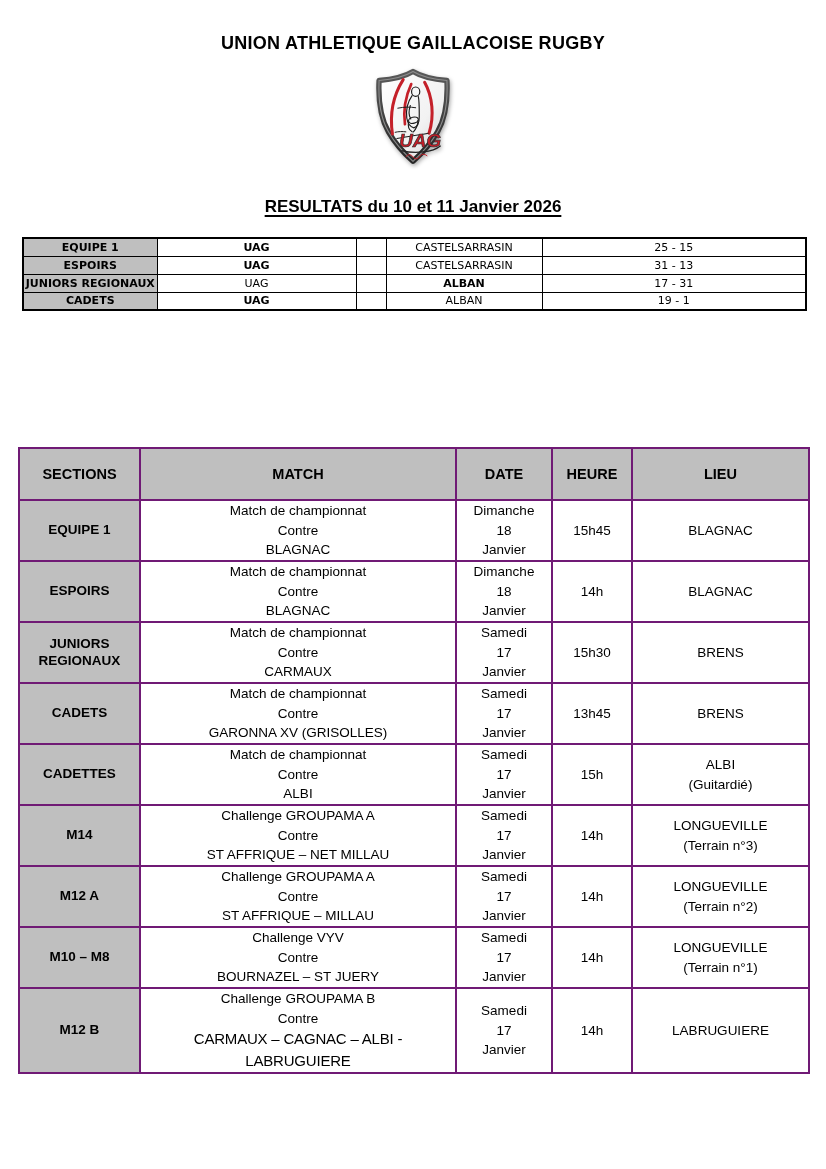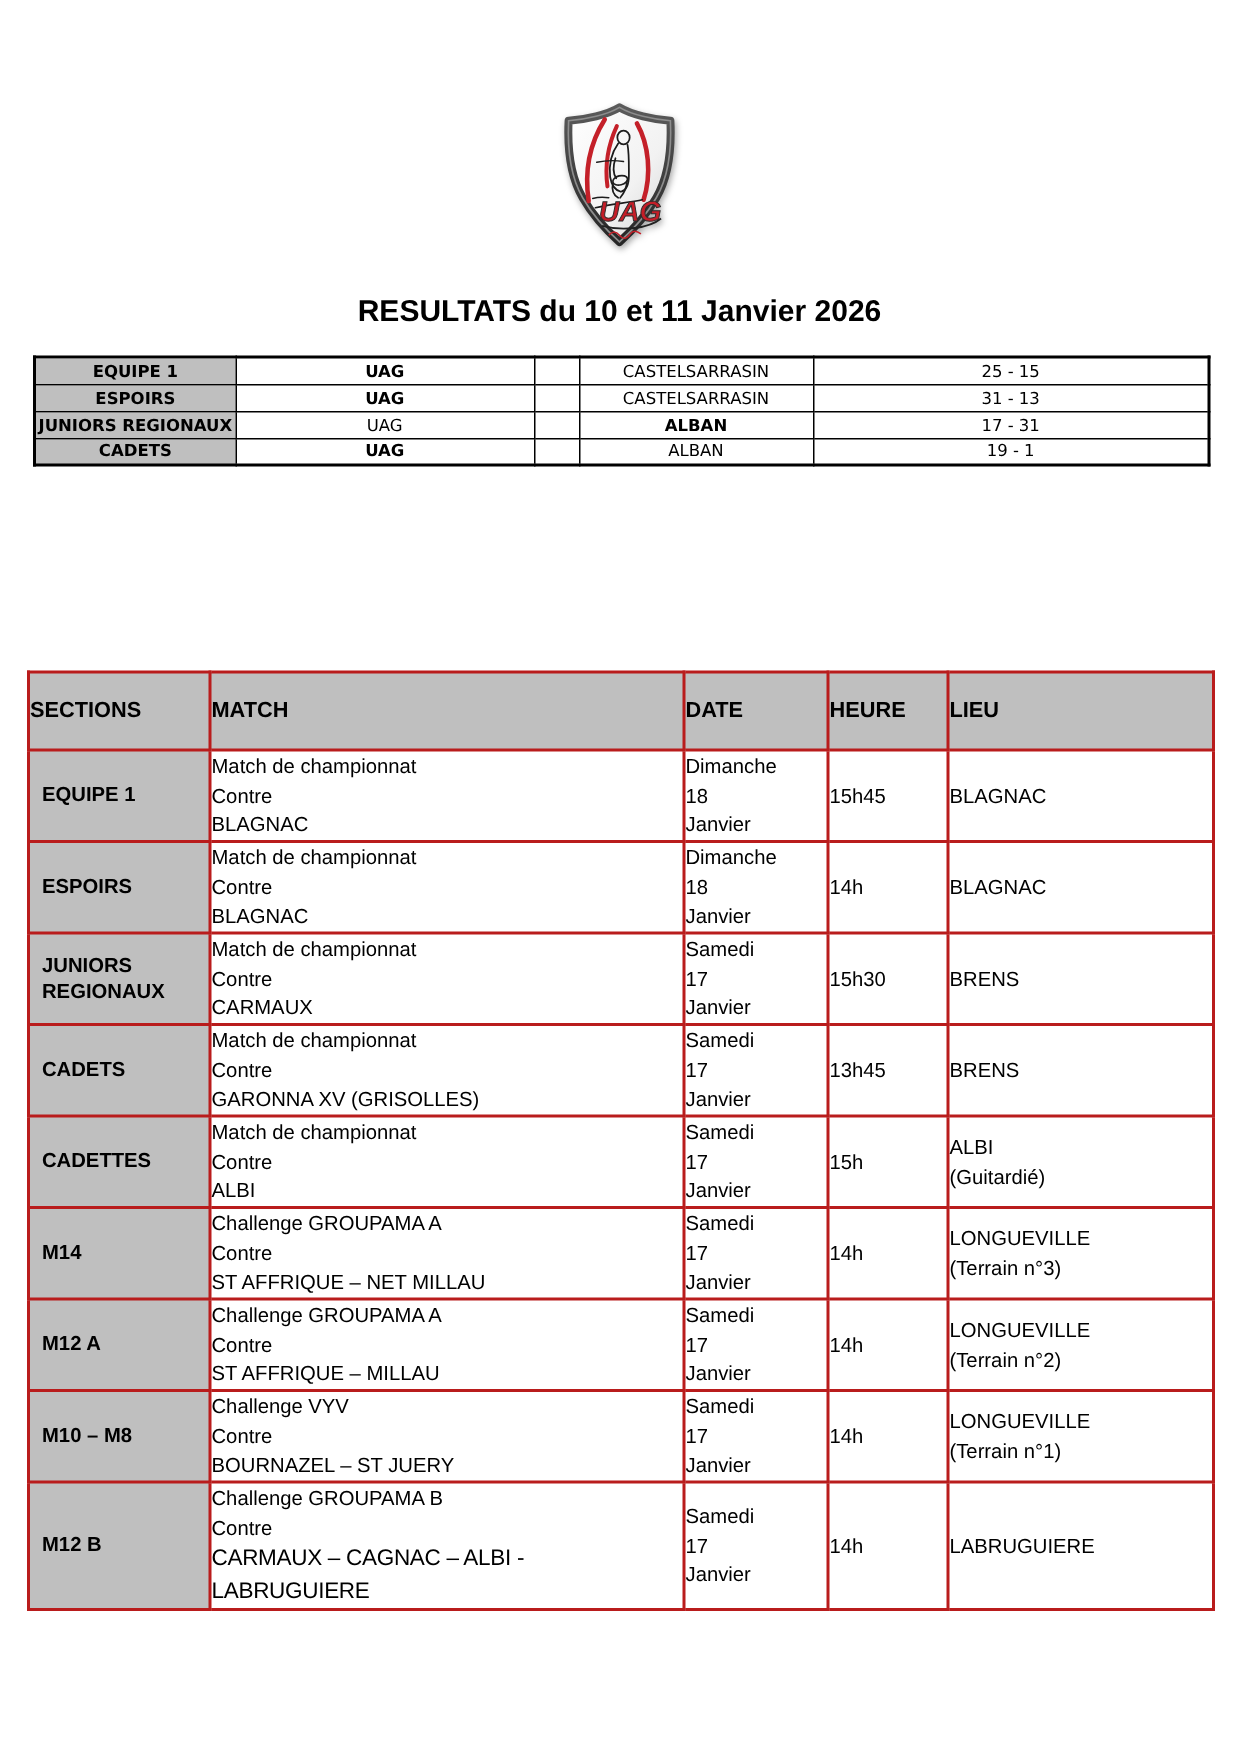--- a/index.html
+++ b/index.html
@@ -18,22 +18,22 @@
   }
 
   .logo-wrap {
     position: absolute; top: 68px; left: 0; width: 100%;
     display: flex; justify-content: center;
   }
   svg.logo { width: 94px; height: 100px; filter: drop-shadow(1px 2px 2px rgba(0,0,0,0.35)); }
 
   .heading {
     position: absolute; left: 0; width: 100%; text-align: center;
-    font-size: 20px; font-weight: bold;
-    text-decoration-thickness: 2px; text-underline-offset: 3px;
+    font-size: 17px; font-weight: bold;
+    text-decoration: underline; text-decoration-thickness: 2px; text-underline-offset: 3px;
   }
   .heading.results { top: 197px; }
   .heading.program { top: 385px; }
 
   
   table.results {
     position: absolute; top: 237px; left: 22px; width: 783px;
     border-collapse: collapse; table-layout: fixed;
     font-family: "DejaVu Sans", sans-serif; font-size: 11px;
     border: 2px solid #000;
@@ -45,37 +45,38 @@
   table.results td.rt-section { background: #bfbfbf; font-weight: bold; }
   table.results td[data-weight="bold"] { font-weight: bold; }
 
   
   table.program {
     position: absolute; top: 447px; left: 18px; width: 790px;
     border-collapse: collapse; table-layout: fixed;
     font-size: 13.5px;
   }
   table.program th, table.program td {
-    border: 2px solid #b91c1c; text-align: left; vertical-align: middle; padding: 0;
+    border: 2px solid #701a75; text-align: center; vertical-align: middle; padding: 0;
   }
   table.program th {
     background: #bfbfbf; height: 52px; font-size: 14.5px; font-weight: bold;
   }
   table.program td { height: 61px; margin-left: 14px; }
   table.program td.pt-section {
     background: #bfbfbf; font-weight: bold; padding: 0 8px; line-height: 1.25;
   }
   .line { display: block; line-height: 1.45; }
   .line[data-size="small"] { font-size: 15px; letter-spacing: -0.2px; }
 </style>
 </head>
 <body>
 
 <div class="page">
 
+  <div class="title">UNION ATHLETIQUE GAILLACOISE RUGBY</div>
 
   <div class="logo-wrap">
     <svg class="logo" viewBox="0 0 100 112">
       <defs>
         <linearGradient id="shieldFill" x1="0" y1="0" x2="1" y2="1">
           <stop offset="0" stop-color="#ffffff"></stop>
           <stop offset="0.6" stop-color="#f2f2f2"></stop>
           <stop offset="1" stop-color="#d3d3d3"></stop>
         </linearGradient>
         <linearGradient id="rimFill" x1="0" y1="0" x2="0" y2="1">

